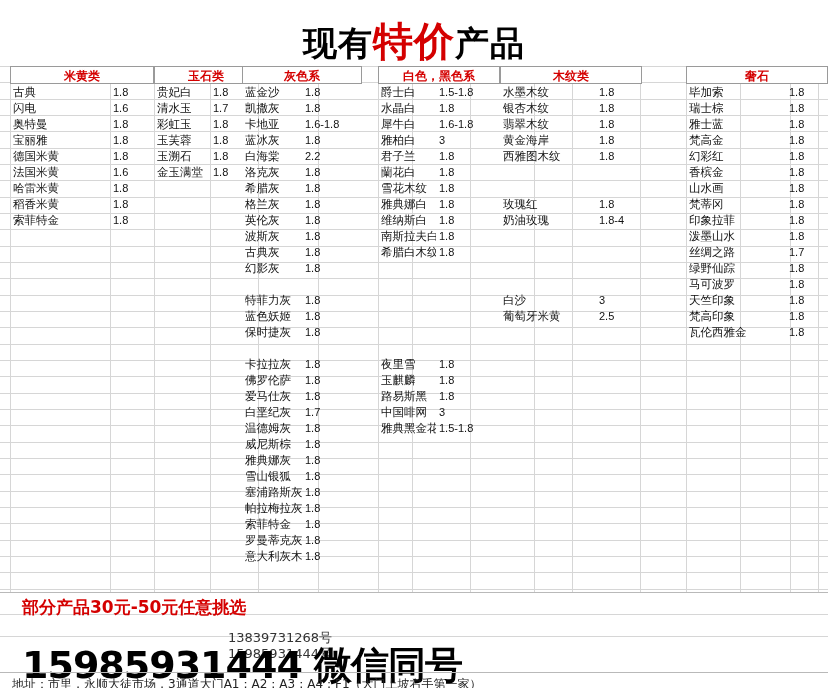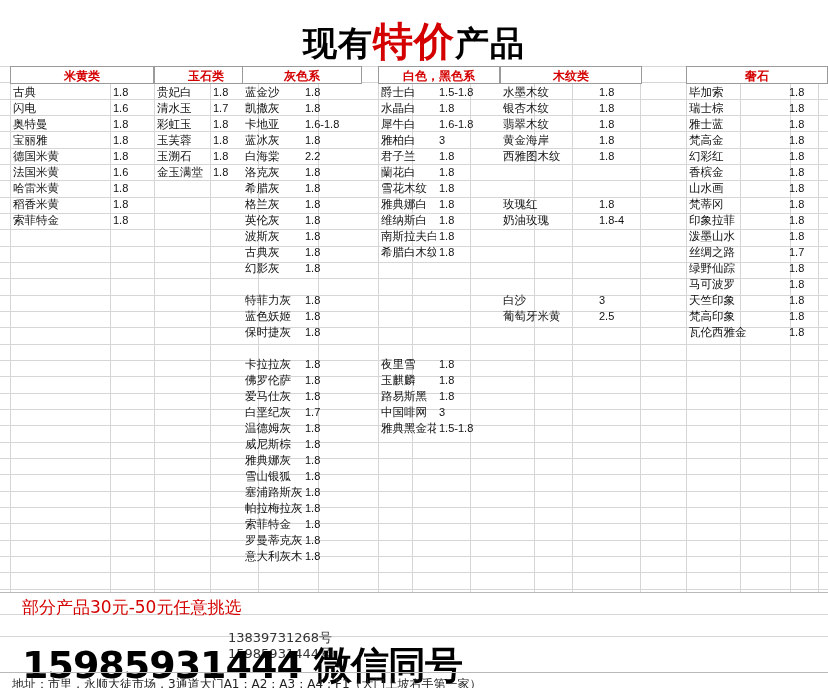--- a/index.html
+++ b/index.html
@@ -52,21 +52,21 @@
     display:inline-block;box-sizing:border-box;
     padding-left:3px;
     font-size:11px;color:#111;
     overflow:hidden;
     font-family:"Liberation Sans",sans-serif;
   }
 
   
   .promo{
     position:absolute;left:22px;top:596px;
-    font-size:17px;font-weight:normal;color:#d40000;
+    font-size:17px;font-weight:bold;color:#d40000;
     font-family:"DejaVu Sans","Liberation Sans",sans-serif;
     white-space:nowrap;
   }
   .shop{
     position:absolute;left:22px;top:618px;
     font-size:13px;color:#222;
     font-family:"DejaVu Sans","Liberation Sans",sans-serif;
     white-space:nowrap;
   }
   .phones{

